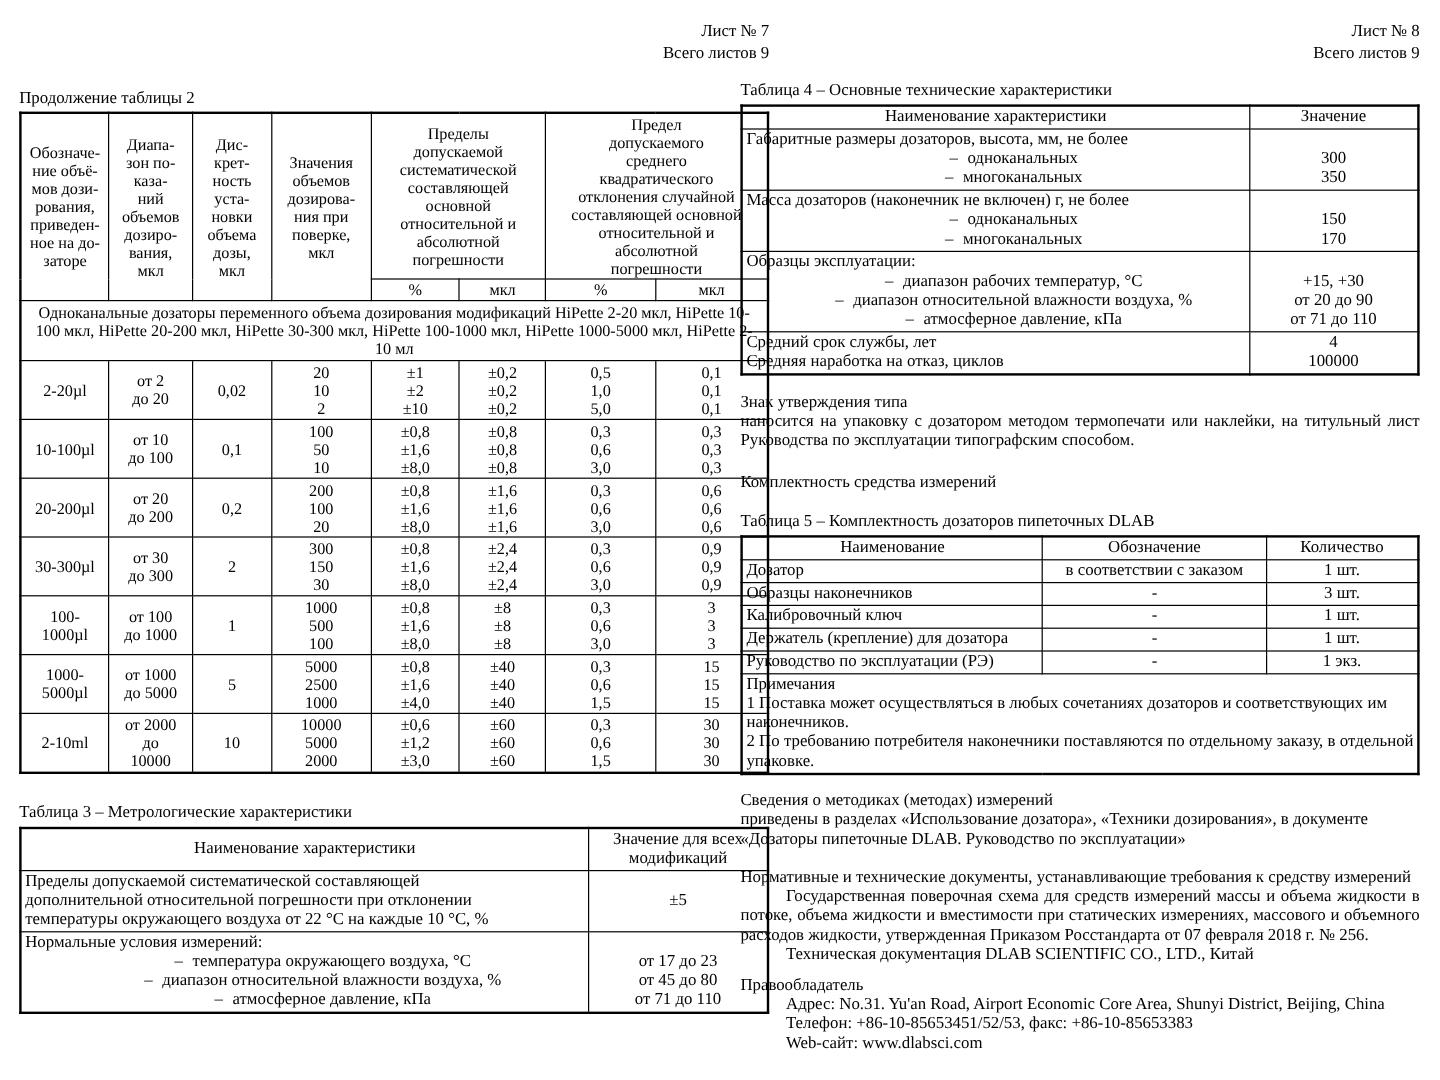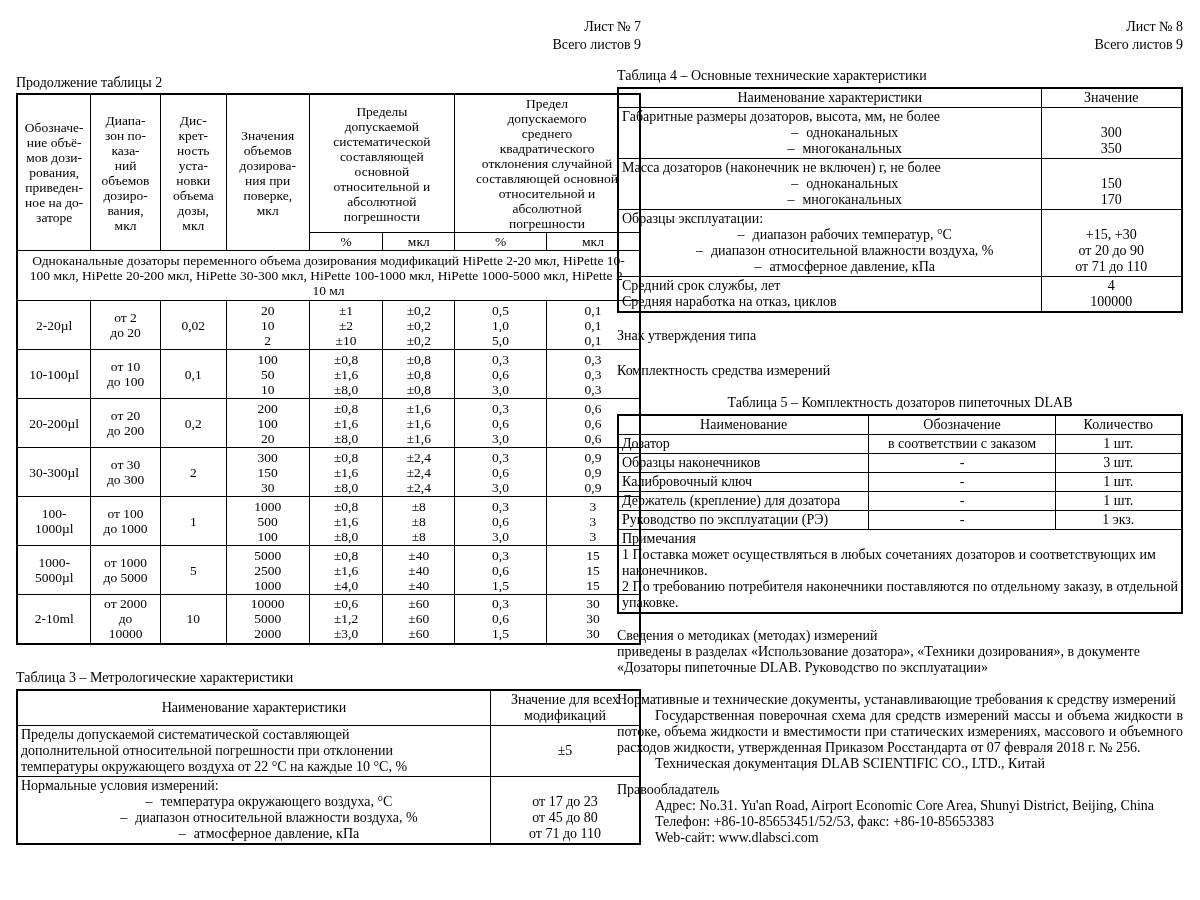--- a/index.html
+++ b/index.html
@@ -11,21 +11,21 @@
   .page { position:absolute; top:0; }
   .page7 { left:16px;  width:625px; }
   .page8 { left:617px; width:566px; }
 
   .sheet-info { margin-top:18px; text-align:right; font-size:14px; line-height:18px; }
 
   .caption { font-size:14px; line-height:17px; }
   .cap2 { margin-top:20px; margin-bottom:2px; }
   .cap3 { margin-top:24px; margin-bottom:3px; }
   .cap4 { margin-top:13px; margin-bottom:3px; }
-  .cap5 { margin-top:15px; margin-bottom:3px;text-align:center; }
+  .cap5 { margin-top:15px; margin-bottom:3px; }
 
   table.t { border-collapse:collapse; table-layout:fixed; width:100%; border:2px solid #000; }
   table.t th, table.t td {
     border:1px solid #000; font-weight:normal;
     text-align:center; vertical-align:middle; padding:1px 3px;
   }
   .pre { white-space:pre-line; }
   .left { text-align:left !important; }
 
   .t2 { font-size:13.5px; line-height:15px; }
@@ -385,20 +385,21 @@
         <td class="valcell">
           <div>4</div>
           <div>100000</div>
         </td>
       </tr>
     </tbody>
       </table>
 
     <div class="txt mt-approval">
       <div class="h">Знак утверждения типа</div>
+      <div class="just">наносится на упаковку с дозатором методом термопечати или наклейки, на титульный лист Руководства по эксплуатации типографским способом.</div>
     </div>
 
     <div class="txt h mt-complete">Комплектность средства измерений</div>
 
     <div class="caption cap5">Таблица 5 – Комплектность дозаторов пипеточных DLAB</div>
 
     <table class="t t5">
       <colgroup>
           <col style="width:44.5%">
           <col style="width:33%">

